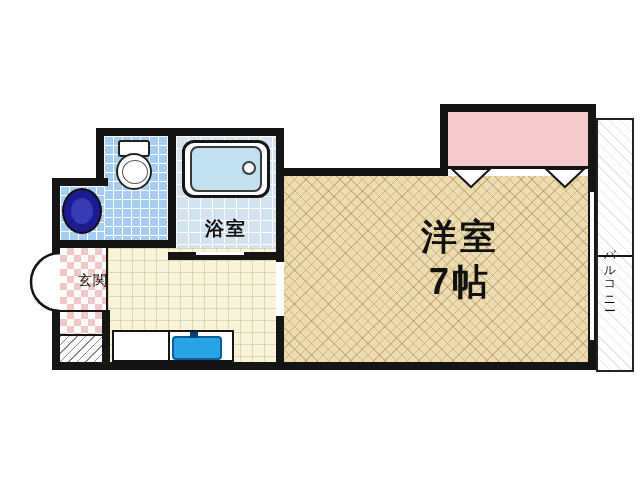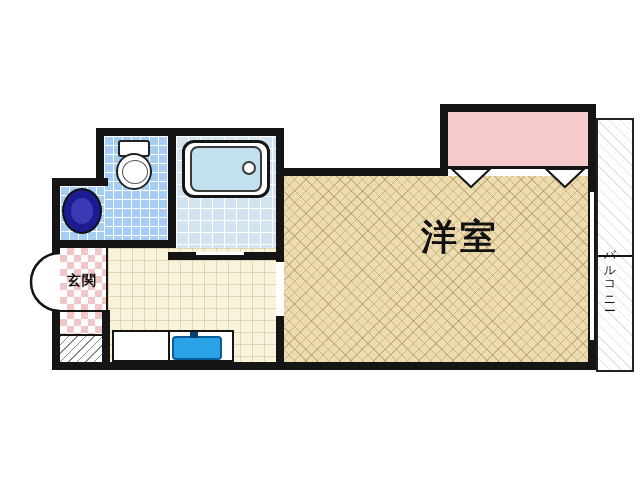--- a/index.html
+++ b/index.html
@@ -65,21 +65,21 @@
   .counter{background:#ffffff;border:2px solid #151515;}
   .counter-div{position:absolute;background:#151515;}
   .sink{position:absolute;background:#2aa2e6;border:2px solid #0b5e9e;border-radius:4px;}
   .faucet{position:absolute;background:#07406e;}
 
   
   .label{position:absolute;z-index:70;text-align:center;color:#111;}
   .lbl-main{font-size:36px;font-weight:600;letter-spacing:3px;line-height:1.25;}
   .lbl-bath{font-size:19px;font-weight:600;letter-spacing:2px;}
   .lbl-cl{font-size:19px;font-weight:600;letter-spacing:1px;}
-  .lbl-genkan{font-size:14px;font-weight:700;letter-spacing:1px;}
+  .lbl-genkan{font-size:14px;font-weight:400;letter-spacing:1px;text-align:right;}
   .lbl-balcony{
     font-size:12px;font-weight:500;letter-spacing:2px;
     writing-mode:vertical-rl;text-orientation:upright;
   }
   svg.overlay{position:absolute;left:0;top:0;z-index:60;pointer-events:none;}
 </style>
 </head>
 <body>
 
 <div id="plan">
@@ -145,21 +145,23 @@
 
   <svg class="overlay" width="640" height="480" viewBox="0 0 640 480">
     <path d="M60,253 A29,29 0 0 0 60,311" fill="#ffffff" stroke="#151515" stroke-width="2.5"></path>
     <polygon points="452,169 490,169 471,187" fill="#ffffff" stroke="#151515" stroke-width="2"></polygon>
     <polygon points="546,169 584,169 565,187" fill="#ffffff" stroke="#151515" stroke-width="2"></polygon>
     <line x1="598" y1="256" x2="632" y2="256" stroke="#151515" stroke-width="2"></line>
   </svg>
 
   <div class="label lbl-main" style="left:284px;top:214px;width:352px;">
     <div>洋室</div>
+    <div>7帖</div>
   </div>
 
+  <div class="label lbl-bath" style="left:176px;top:216px;width:100px;">浴室</div>
 
 
   <div class="label lbl-genkan" style="left:56px;top:272px;width:52px;">玄関</div>
 
   <div class="label lbl-balcony" style="left:601px;top:188px;height:170px;">バルコニー</div>
 
 </div>
 
 </body></html>

